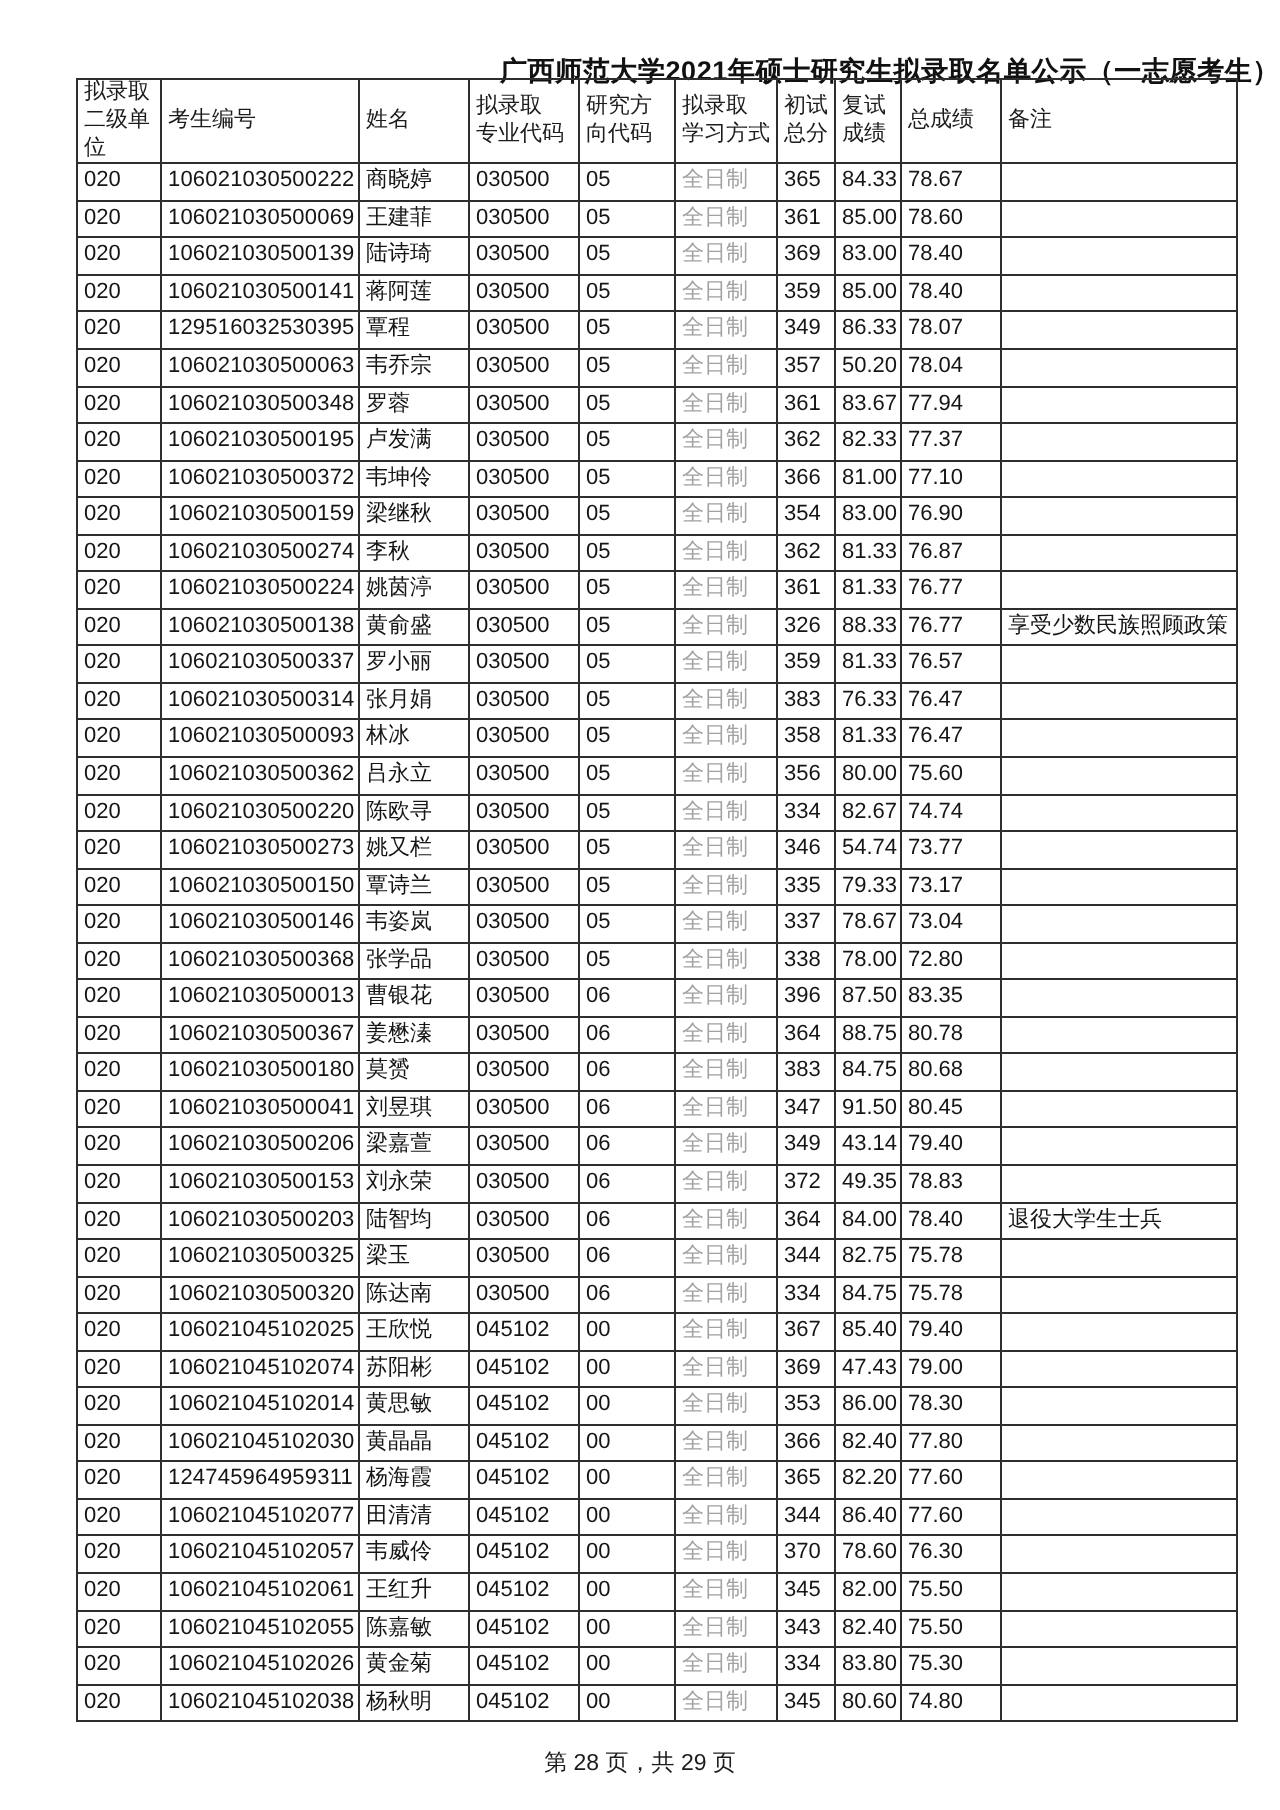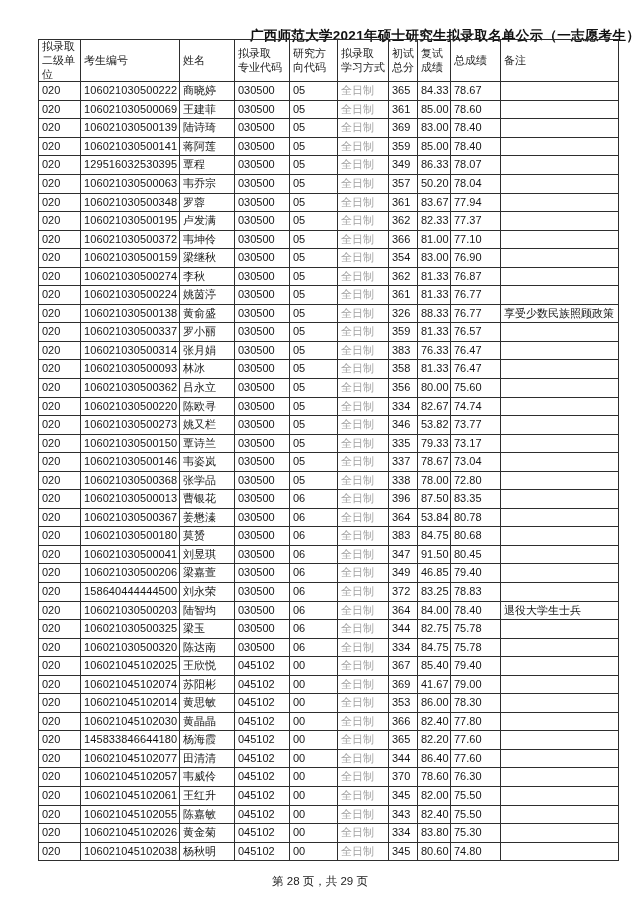--- a/index.html
+++ b/index.html
@@ -332,21 +332,21 @@
           <td class="note"></td>
         </tr>
         <tr>
           <td>020</td>
           <td class="id">106021030500273</td>
           <td>姚又栏</td>
           <td>030500</td>
           <td>05</td>
           <td class="mode">全日制</td>
           <td class="num">346</td>
-          <td class="score">53.82</td>
+          <td class="score">54.74</td>
           <td class="score">73.77</td>
           <td class="note"></td>
         </tr>
         <tr>
           <td>020</td>
           <td class="id">106021030500150</td>
           <td>覃诗兰</td>
           <td>030500</td>
           <td>05</td>
           <td class="mode">全日制</td>
@@ -392,21 +392,21 @@
           <td class="note"></td>
         </tr>
         <tr>
           <td>020</td>
           <td class="id">106021030500367</td>
           <td>姜懋溱</td>
           <td>030500</td>
           <td>06</td>
           <td class="mode">全日制</td>
           <td class="num">364</td>
-          <td class="score">53.84</td>
+          <td class="score">88.75</td>
           <td class="score">80.78</td>
           <td class="note"></td>
         </tr>
         <tr>
           <td>020</td>
           <td class="id">106021030500180</td>
           <td>莫赟</td>
           <td>030500</td>
           <td>06</td>
           <td class="mode">全日制</td>
@@ -428,33 +428,33 @@
           <td class="note"></td>
         </tr>
         <tr>
           <td>020</td>
           <td class="id">106021030500206</td>
           <td>梁嘉萱</td>
           <td>030500</td>
           <td>06</td>
           <td class="mode">全日制</td>
           <td class="num">349</td>
-          <td class="score">46.85</td>
+          <td class="score">43.14</td>
           <td class="score">79.40</td>
           <td class="note"></td>
         </tr>
         <tr>
           <td>020</td>
-          <td class="id">158640444444500</td>
+          <td class="id">106021030500153</td>
           <td>刘永荣</td>
           <td>030500</td>
           <td>06</td>
           <td class="mode">全日制</td>
           <td class="num">372</td>
-          <td class="score">83.25</td>
+          <td class="score">49.35</td>
           <td class="score">78.83</td>
           <td class="note"></td>
         </tr>
         <tr>
           <td>020</td>
           <td class="id">106021030500203</td>
           <td>陆智均</td>
           <td>030500</td>
           <td>06</td>
           <td class="mode">全日制</td>
@@ -500,21 +500,21 @@
           <td class="note"></td>
         </tr>
         <tr>
           <td>020</td>
           <td class="id">106021045102074</td>
           <td>苏阳彬</td>
           <td>045102</td>
           <td>00</td>
           <td class="mode">全日制</td>
           <td class="num">369</td>
-          <td class="score">41.67</td>
+          <td class="score">47.43</td>
           <td class="score">79.00</td>
           <td class="note"></td>
         </tr>
         <tr>
           <td>020</td>
           <td class="id">106021045102014</td>
           <td>黄思敏</td>
           <td>045102</td>
           <td>00</td>
           <td class="mode">全日制</td>
@@ -530,21 +530,21 @@
           <td>045102</td>
           <td>00</td>
           <td class="mode">全日制</td>
           <td class="num">366</td>
           <td class="score">82.40</td>
           <td class="score">77.80</td>
           <td class="note"></td>
         </tr>
         <tr>
           <td>020</td>
-          <td class="id">145833846644180</td>
+          <td class="id">124745964959311</td>
           <td>杨海霞</td>
           <td>045102</td>
           <td>00</td>
           <td class="mode">全日制</td>
           <td class="num">365</td>
           <td class="score">82.20</td>
           <td class="score">77.60</td>
           <td class="note"></td>
         </tr>
         <tr>

